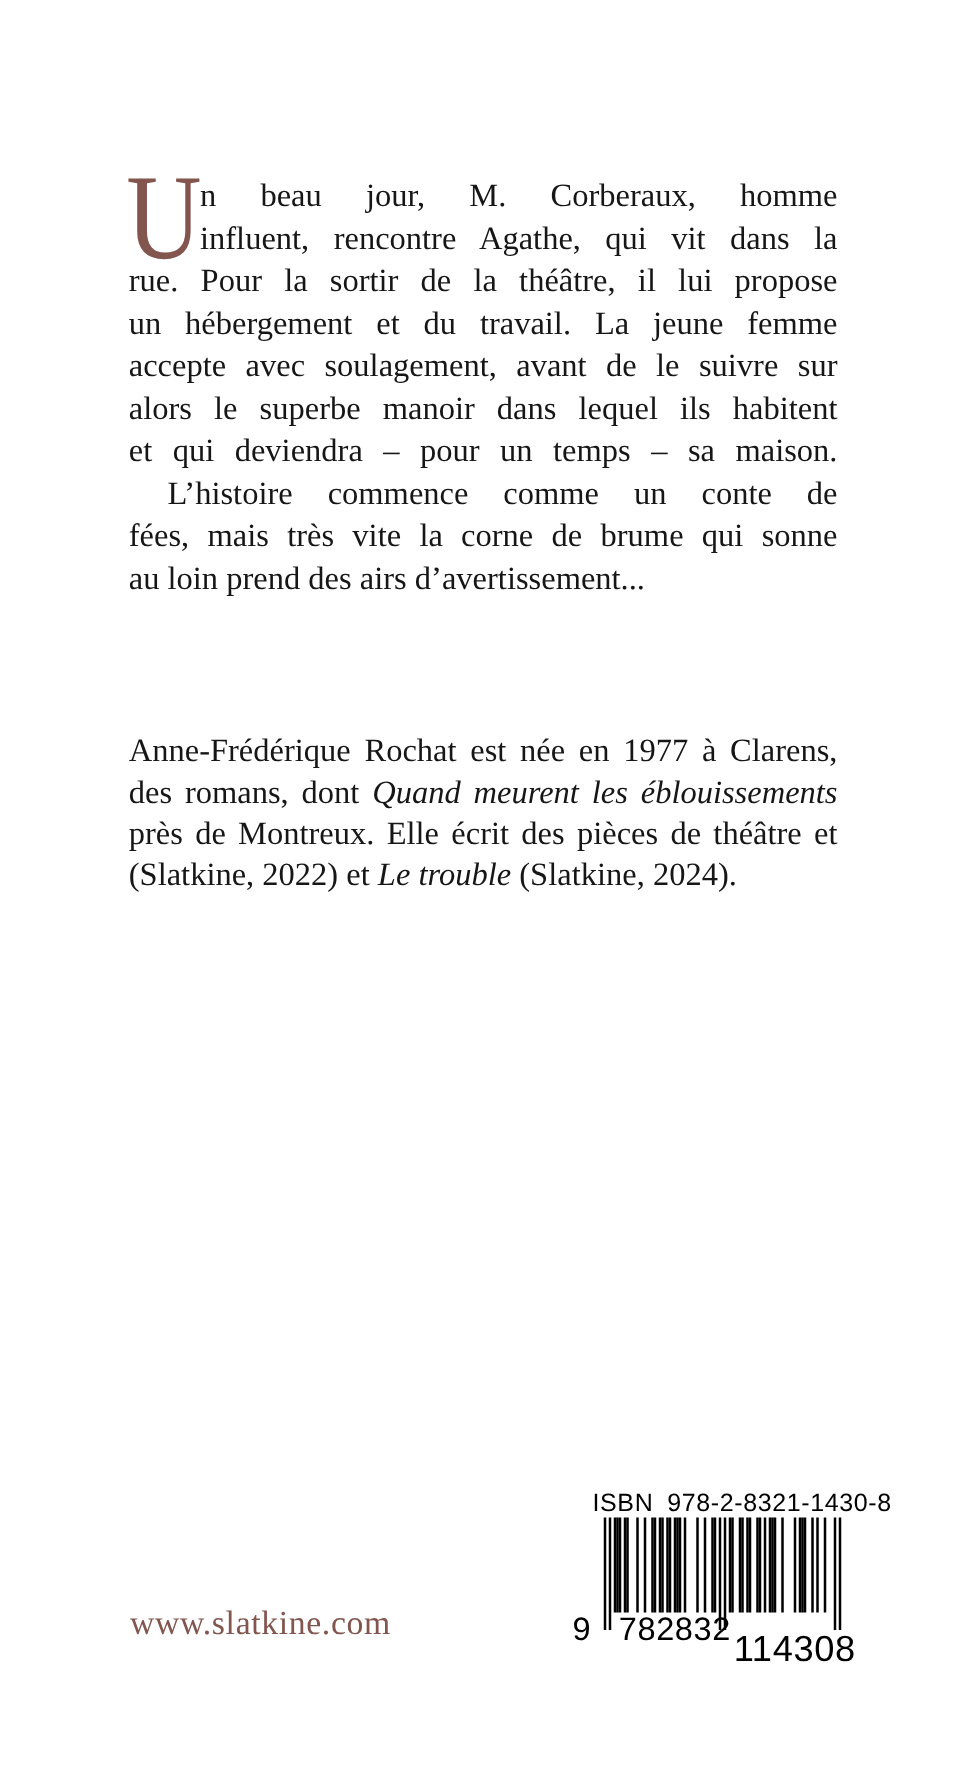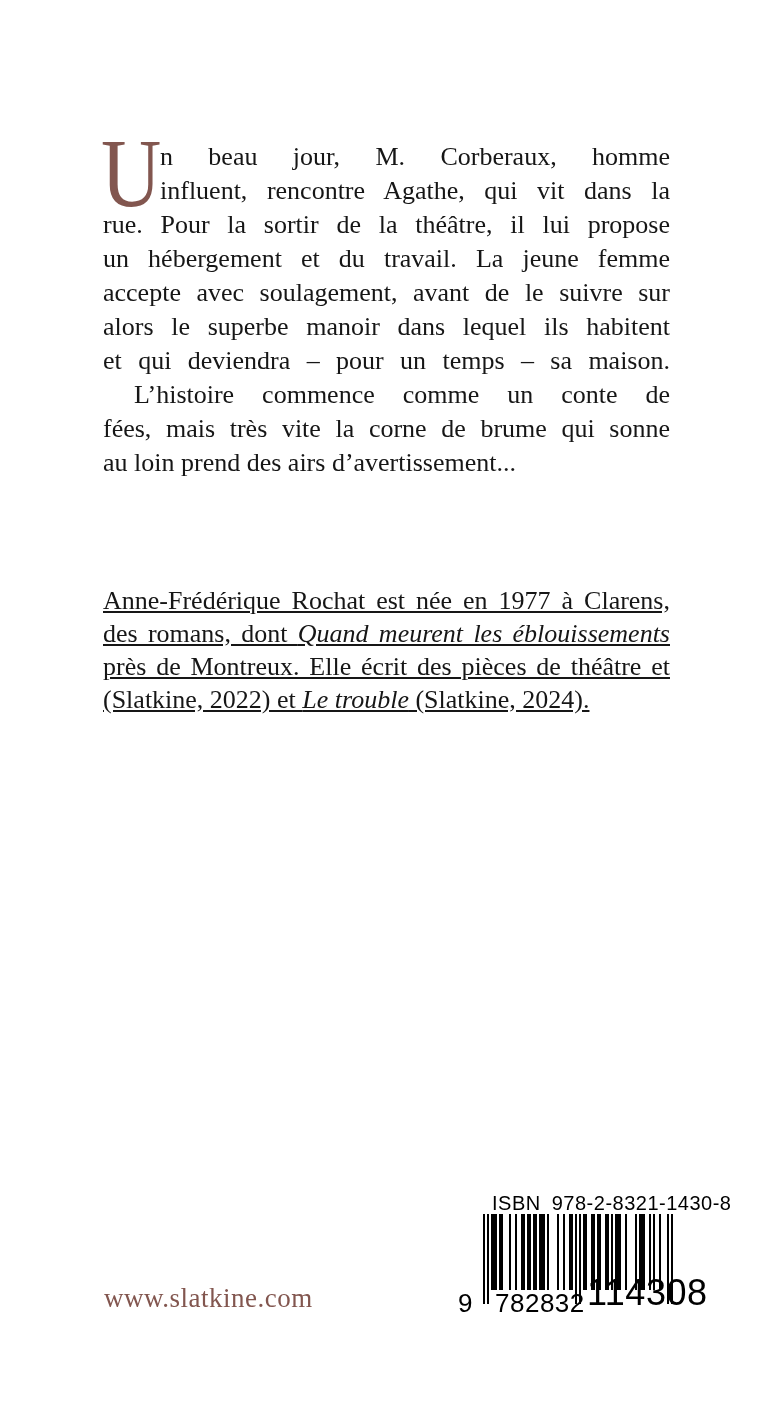--- a/index.html
+++ b/index.html
@@ -39,21 +39,21 @@
     transform: scaleX(0.86);
     transform-origin: left top;
   }
 
   
   .bio {
     position: absolute;
     left: 103px; top: 584px; width: 567px;
     font-size: 26px; line-height: 33px;
   }
-  .bio .line { height: 33px; text-decoration: underline; }
+  .bio .line { height: 33px; }
   .bio em { font-style: italic; }
 
   
   .website {
     position: absolute;
     left: 104px; top: 1283px;
     font-size: 27px;
     color: #82564f;
     letter-spacing: 0.5px;
   }
@@ -62,21 +62,21 @@
   .barcode-box {
     position: absolute;
     left: 455px; top: 1192px;
     width: 225px; height: 122px;
     background: #ffffff;
     font-family: "Liberation Sans", "DejaVu Sans", sans-serif;
     color: #000;
   }
   .isbn-label {
     position: absolute;
-    left: 37px; top: 0; width: 200px;
+    left: 19px; top: 0; width: 200px;
     font-size: 20px;
     text-align: center;
     word-spacing: 5px;
     letter-spacing: 0.5px;
     white-space: nowrap;
   }
   .bars {
     position: absolute;
     left: 28px; top: 22px;
     width: 190px; height: 90px;
@@ -91,22 +91,22 @@
     font-size: 26px;
   }
   .bc-digits-1 {
     position: absolute;
     left: 40px; top: 96px; width: 86px;
     font-size: 26px; letter-spacing: 0.5px;
     text-align: center; white-space: nowrap;
   }
   .bc-digits-2 {
     position: absolute;
-    left: 132px; top: 80px; width: 84px;
-    font-size: 36px; letter-spacing: 0.5px;
+    left: 132px; top: 112px; width: 84px;
+    font-size: 29px; letter-spacing: 0.5px;
     white-space: nowrap;
   }
 </style>
 </head>
 <body>
 
 <div class="page">
 
   <div class="synopsis">
     <span class="dropcap">U</span>

